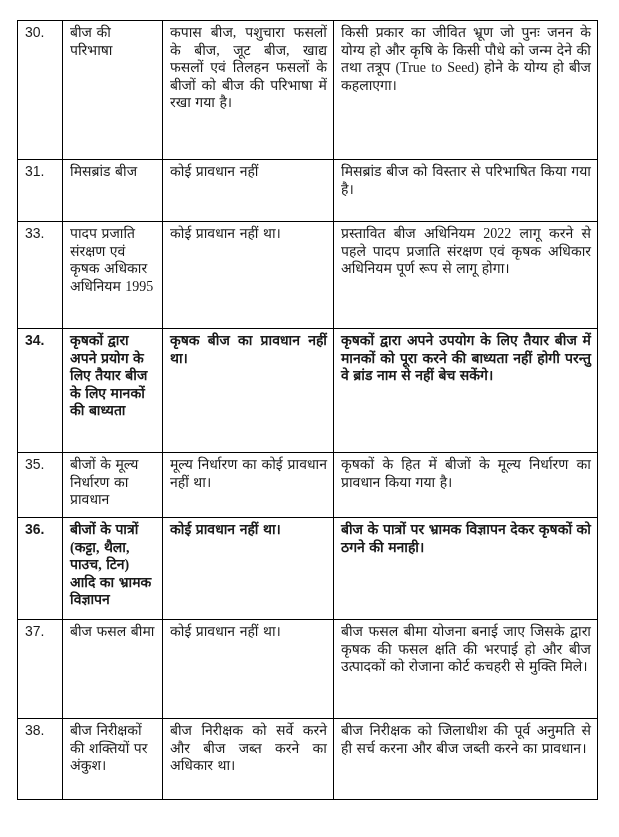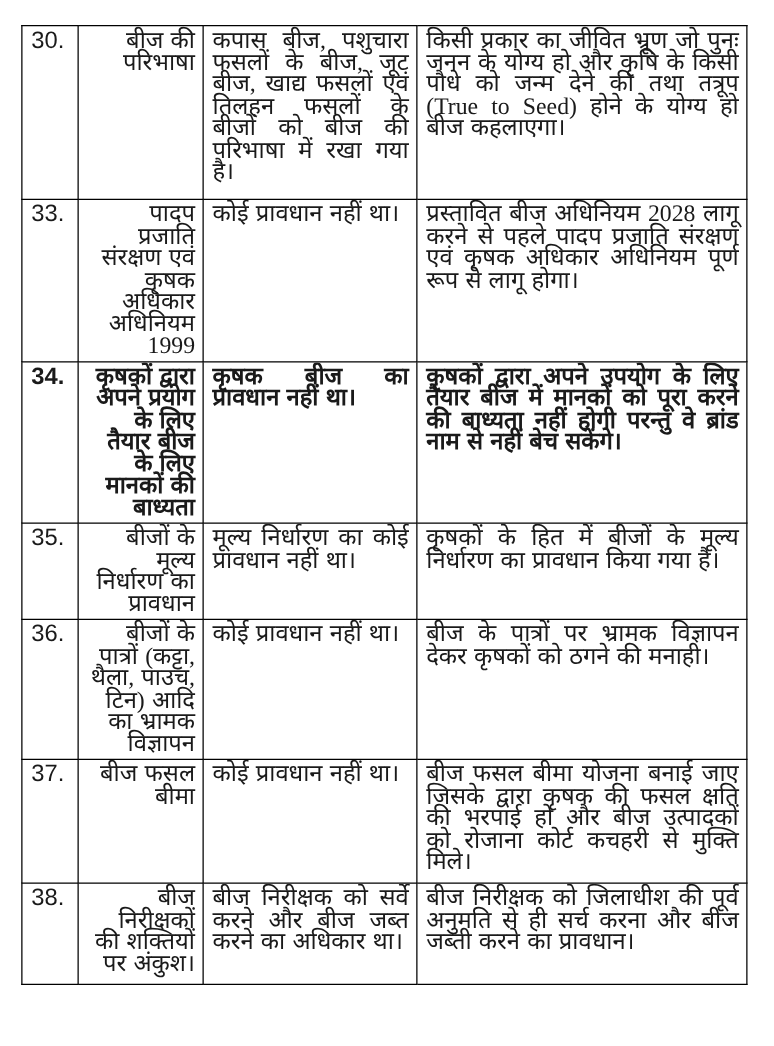--- a/index.html
+++ b/index.html
@@ -19,70 +19,76 @@
     left: 17px;
     top: 20px;
     width: 580px;
     border-collapse: collapse;
     table-layout: fixed;
   }
   .doc-table td {
     border: 1px solid #000000;
     vertical-align: top;
     padding: 3px 6px 3px 7px;
-    font-size: 19px;
+    font-size: 14px;
     line-height: 17.5px;
     word-spacing: 1px;
     overflow: hidden;
   }
   .c-num {
     font-family: "Liberation Sans", sans-serif;
     font-size: 13px;
     text-align: left;
     padding-left: 7px;
   }
   .c-term {
-    text-align: right;
+    text-align: left;
   }
   .c-old, .c-new {
     text-align: justify;
   }
   
   .r0 td { height: 132px; }
   .r1 td { height: 55px; }
   .r2 td { height: 75px; }
   .r3 td { height: 100px; margin-top: 16px; }
   .r4 td { height: 117px; font-weight: bold; }
   .r5 td { height: 58px; margin-top: 37px; }
-  .r6 td { height: 95px; }
+  .r6 td { height: 95px; font-weight: bold; }
   .r7 td { height: 92px; }
   .r8 td { height: 74px; }
 </style>
 </head>
 <body>
 
 <table class="doc-table">
   <colgroup>
     <col style="width:45px">
     <col style="width:100px">
     <col style="width:171px">
     <col style="width:264px">
   </colgroup>
   <tbody>
     <tr class="r0">
       <td class="c-num">30.</td>
       <td class="c-term">बीज की परिभाषा</td>
       <td class="c-old">कपास बीज, पशुचारा फसलों के बीज, जूट बीज, खाद्य फसलों एवं तिलहन फसलों के बीजों को बीज की परिभाषा में रखा गया है।</td>
       <td class="c-new">किसी प्रकार का जीवित भ्रूण जो पुनः जनन के योग्य हो और कृषि के किसी पौधे को जन्म देने की तथा तत्रूप (True to Seed) होने के योग्य हो बीज कहलाएगा।</td>
     </tr>
+    <tr class="r1">
+      <td class="c-num">31.</td>
+      <td class="c-term">मिसब्रांड बीज</td>
+      <td class="c-old">कोई प्रावधान नहीं</td>
+      <td class="c-new">मिसब्रांड बीज को विस्तार से परिभाषित किया गया है।</td>
+    </tr>
     <tr class="r3">
       <td class="c-num">33.</td>
-      <td class="c-term">पादप प्रजाति संरक्षण एवं कृषक अधिकार अधिनियम 1999</td>
+      <td class="c-term">पादप प्रजाति संरक्षण एवं कृषक अधिकार अधिनियम 1995</td>
       <td class="c-old">कोई प्रावधान नहीं था।</td>
-      <td class="c-new">प्रस्तावित बीज अधिनियम 2028 लागू करने से पहले पादप प्रजाति संरक्षण एवं कृषक अधिकार अधिनियम पूर्ण रूप से लागू होगा।</td>
+      <td class="c-new">प्रस्तावित बीज अधिनियम 2022 लागू करने से पहले पादप प्रजाति संरक्षण एवं कृषक अधिकार अधिनियम पूर्ण रूप से लागू होगा।</td>
     </tr>
     <tr class="r4">
       <td class="c-num">34.</td>
       <td class="c-term">कृषकों द्वारा अपने प्रयोग के लिए तैयार बीज के लिए मानकों की बाध्यता</td>
       <td class="c-old">कृषक बीज का प्रावधान नहीं था।</td>
       <td class="c-new">कृषकों द्वारा अपने उपयोग के लिए तैयार बीज में मानकों को पूरा करने की बाध्यता नहीं होगी परन्तु वे ब्रांड नाम से नहीं बेच सकेंगे।</td>
     </tr>
     <tr class="r5">
       <td class="c-num">35.</td>
       <td class="c-term">बीजों के मूल्य निर्धारण का प्रावधान</td>

